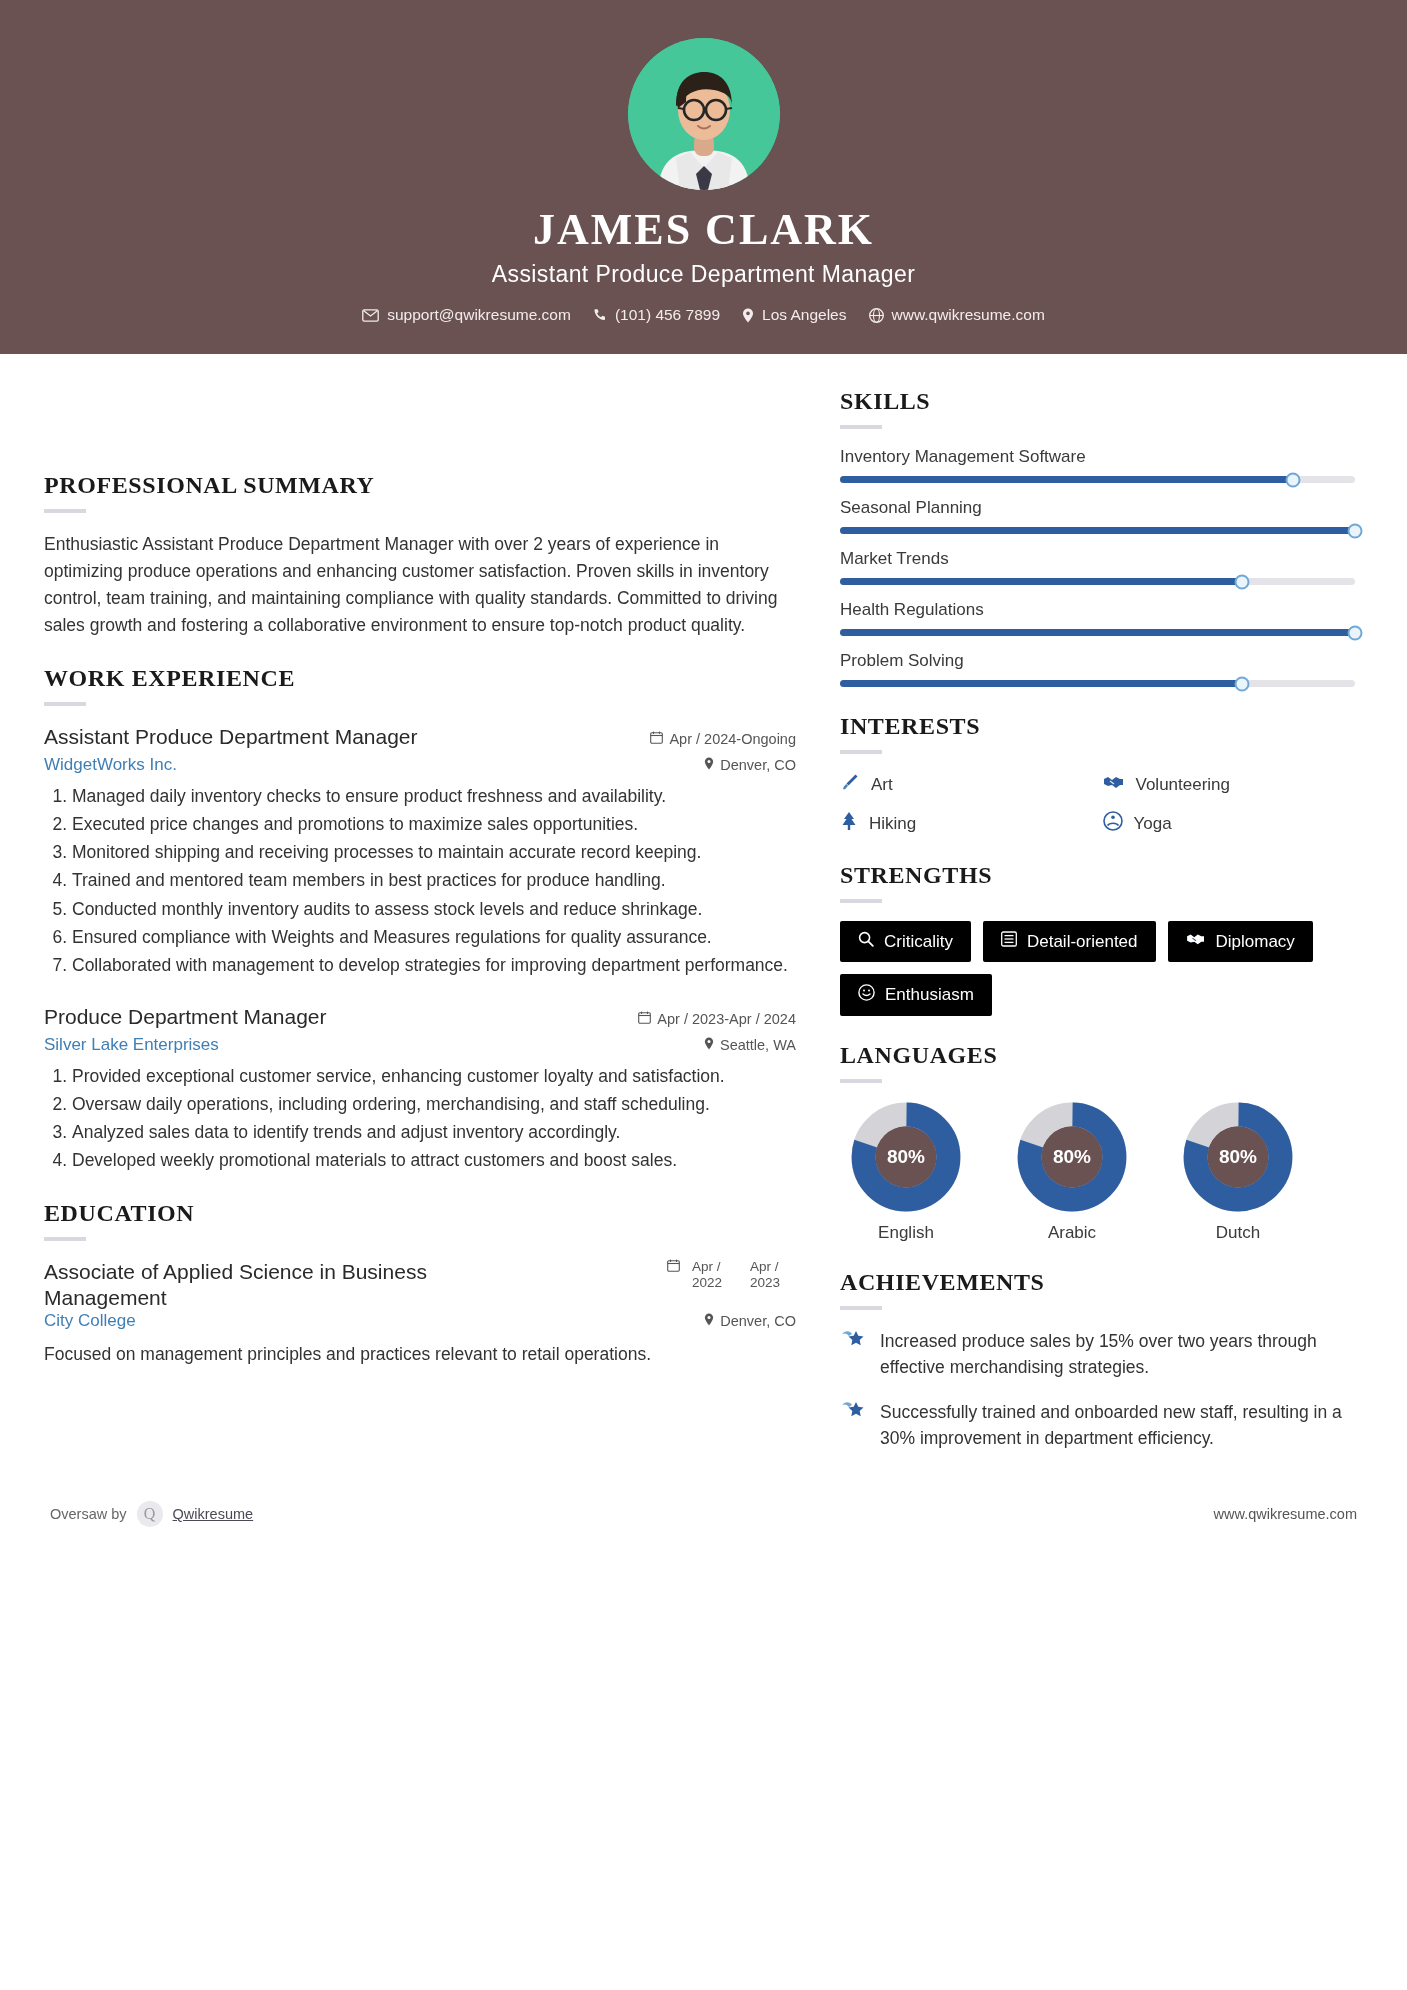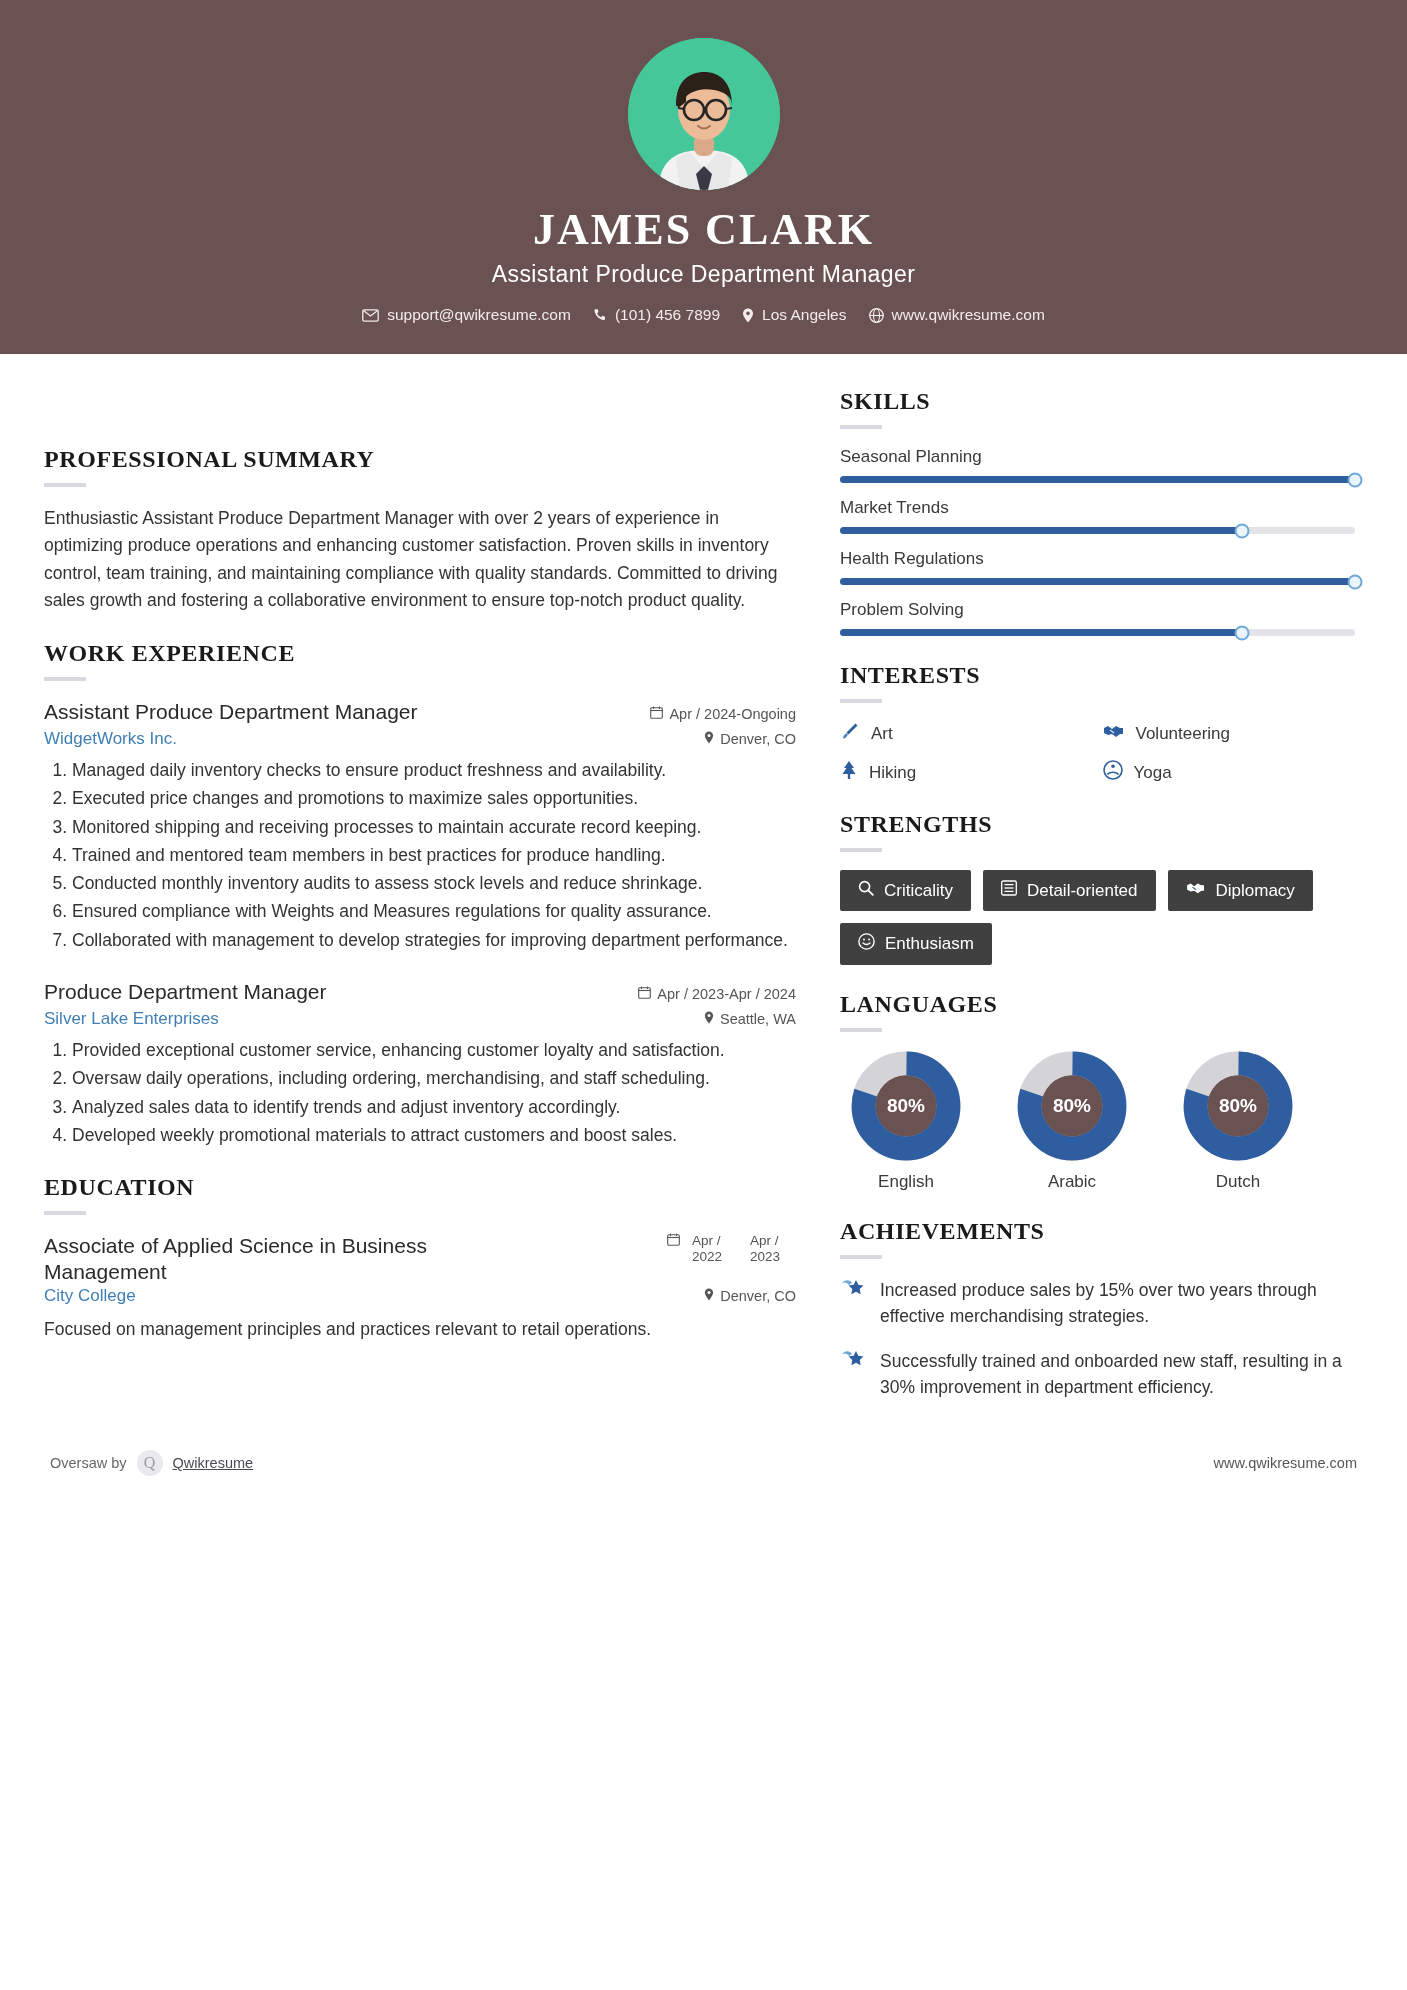--- a/index.html
+++ b/index.html
@@ -164,21 +164,21 @@
     display: grid;
     grid-template-columns: 1fr 1fr;
     row-gap: 14px;
     column-gap: 10px;
   }
   .interest { display: flex; align-items: center; gap: 11px; font-size: 17px; color: #3a3a3a; }
 
   
   .strengths { display: flex; flex-wrap: wrap; gap: 12px; }
   .chip {
-    background: #404040;
+    background: #000000;
     color: #fff;
     padding: 10px 18px;
     font-size: 17px;
     display: flex;
     align-items: center;
     gap: 10px;
     border-radius: 2px;
   }
 
   
@@ -414,20 +414,27 @@
 
     </div>
 
     <div class="col-right">
 
       <div class="section">
         <div class="sec-title">SKILLS</div>
         <div class="sec-rule"></div>
 
         <div class="skill">
+          <div class="skill-name">Inventory Management Software</div>
+          <div class="bar-track">
+            <div class="bar-fill" style="width:88%"></div>
+            <div class="bar-knob" style="left:88%"></div>
+          </div>
+        </div>
+        <div class="skill">
           <div class="skill-name">Seasonal Planning</div>
           <div class="bar-track">
             <div class="bar-fill" style="width:100%"></div>
             <div class="bar-knob" style="left:100%"></div>
           </div>
         </div>
         <div class="skill">
           <div class="skill-name">Market Trends</div>
           <div class="bar-track">
             <div class="bar-fill" style="width:78%"></div>

